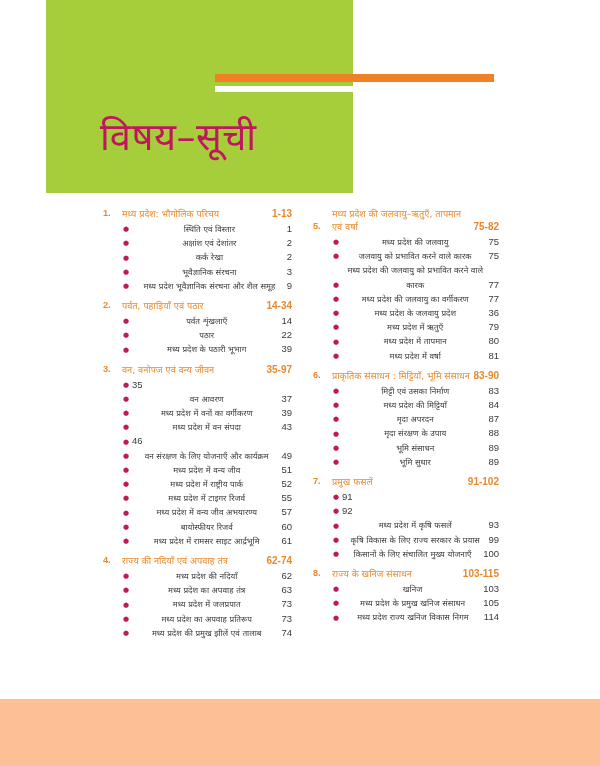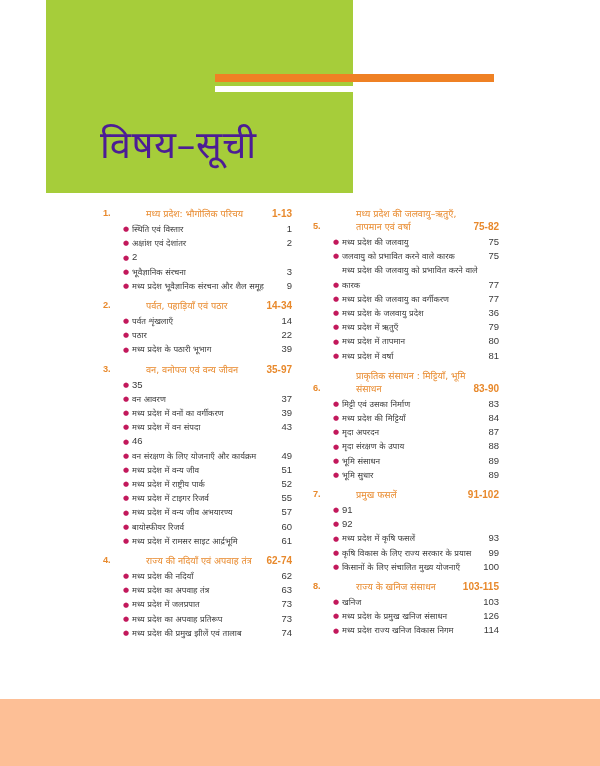--- a/index.html
+++ b/index.html
@@ -14,50 +14,50 @@
     }
     .orange-bar {
       position: absolute; left: 215px; top: 74px; width: 279px; height: 8px;
       background: #ef8124;
     }
     .white-bar {
       position: absolute; left: 215px; top: 86px; width: 138px; height: 6px;
       background: #ffffff;
     }
     .page-title {
-      position: absolute; left: 100px; top: 120px;
-      color: #4c1d95; font-size: 38px; line-height: 50px; font-weight: normal;
+      position: absolute; left: 100px; top: 112px;
+      color: #be185d; font-size: 38px; line-height: 50px; font-weight: normal;
       letter-spacing: 0.5px;
     }
     .toc-col {
       position: absolute; top: 207px;
       font-size: 8.2px; color: #3a3a3a;
     }
     .toc-col.left { left: 103px; width: 189px; }
     .toc-col.right { left: 313px; width: 186px; }
     .chapter { margin-bottom: 6px; }
     .chapter-head {
       display: flex; align-items: flex-end;
       color: #e8892c; font-size: 9.2px; line-height: 13px;
       margin-bottom: 2px;
     }
     .chapter-num { width: 19px; flex: none; font-family: "Liberation Sans", sans-serif; font-weight: bold; }
-    .chapter-title { flex: 1; margin-left: 24px; }
+    .chapter-title { flex: 1; }
     .chapter-pages {
       flex: none; font-family: "Liberation Sans", sans-serif;
       font-weight: bold; font-size: 10px;
     }
     .item {
       display: flex; align-items: flex-end;
       line-height: 14.2px; padding-left: 20px;
     }
     .bullet {
       width: 9px; flex: none; color: #c2185b; font-size: 7px; line-height: 14px;
     }
-    .item-title { flex: 1; }
+    .item-title { flex: 1; text-align: center; }
     .item-page {
       flex: none; text-align: right; font-family: "Liberation Sans", sans-serif;
       font-size: 9.5px; color: #3a3a3a;
     }
     .peach-band {
       position: absolute; left: 0; top: 699px; width: 600px; height: 67px;
       background: #fdbf96;
     }
   </style>
 </head>
@@ -80,20 +80,21 @@
         <span class="item-title">स्थिति एवं विस्तार</span>
         <span class="item-page">1</span>
       </div>
       <div class="item">
         <span class="bullet">●</span>
         <span class="item-title">अक्षांश एवं देशांतर</span>
         <span class="item-page">2</span>
       </div>
       <div class="item">
         <span class="bullet">●</span>
+        <span class="item-title">कर्क रेखा</span>
         <span class="item-page">2</span>
       </div>
       <div class="item">
         <span class="bullet">●</span>
         <span class="item-title">भूवैज्ञानिक संरचना</span>
         <span class="item-page">3</span>
       </div>
       <div class="item">
         <span class="bullet">●</span>
         <span class="item-title">मध्य प्रदेश भूवैज्ञानिक संरचना और शैल समूह</span>
@@ -342,21 +343,21 @@
         <span class="chapter-pages">103-115</span>
       </div>
       <div class="item">
         <span class="bullet">●</span>
         <span class="item-title">खनिज</span>
         <span class="item-page">103</span>
       </div>
       <div class="item">
         <span class="bullet">●</span>
         <span class="item-title">मध्य प्रदेश के प्रमुख खनिज संसाधन</span>
-        <span class="item-page">126</span>
+        <span class="item-page">105</span>
       </div>
       <div class="item">
         <span class="bullet">●</span>
         <span class="item-title">मध्य प्रदेश राज्य खनिज विकास निगम</span>
         <span class="item-page">114</span>
       </div>
     </div>
   </div>
 
 <div class="peach-band"></div>

